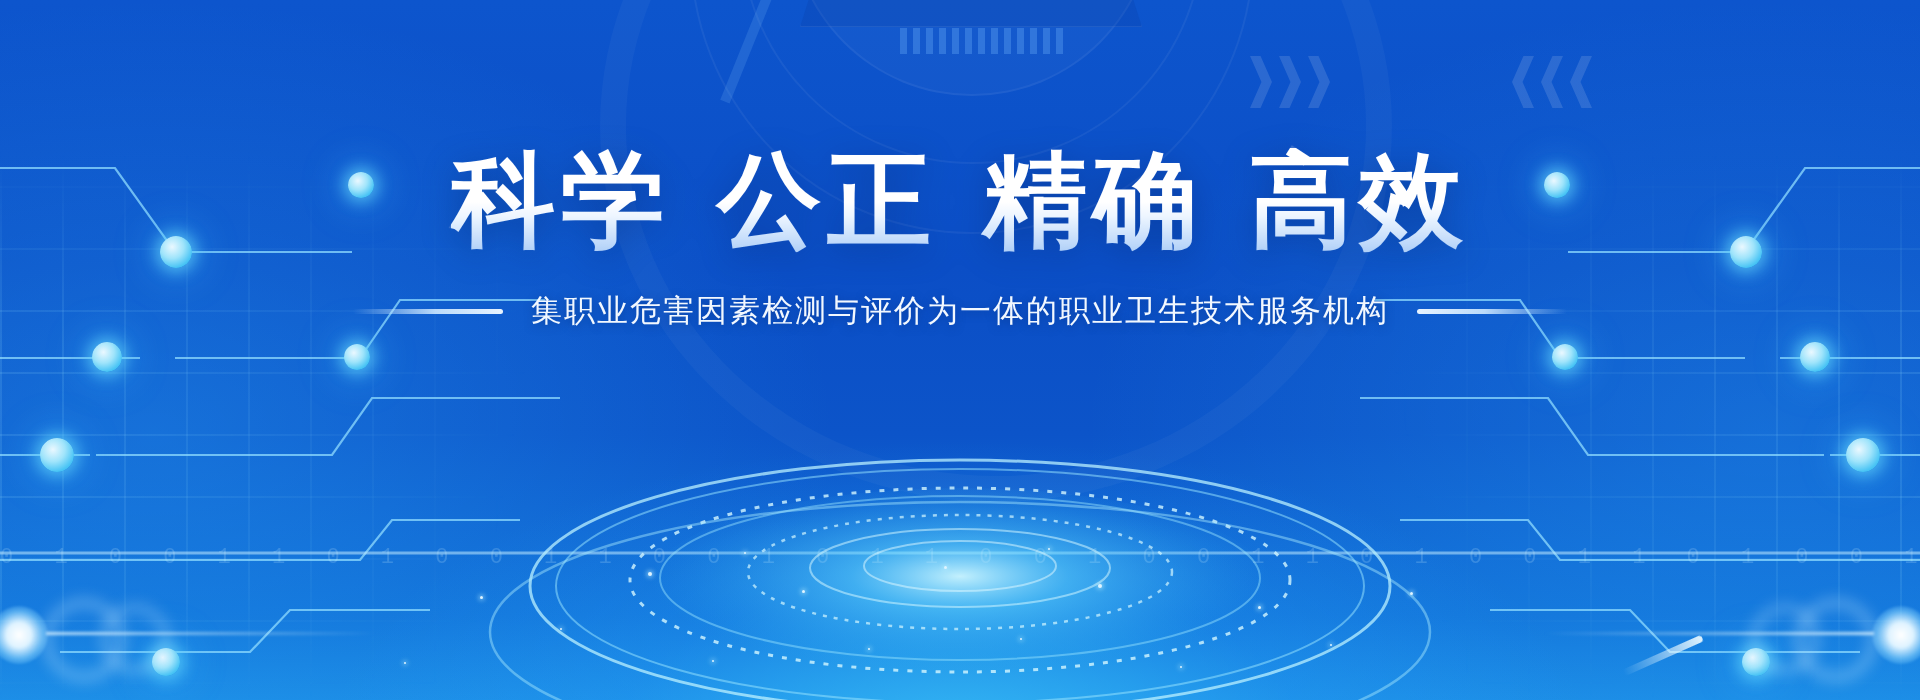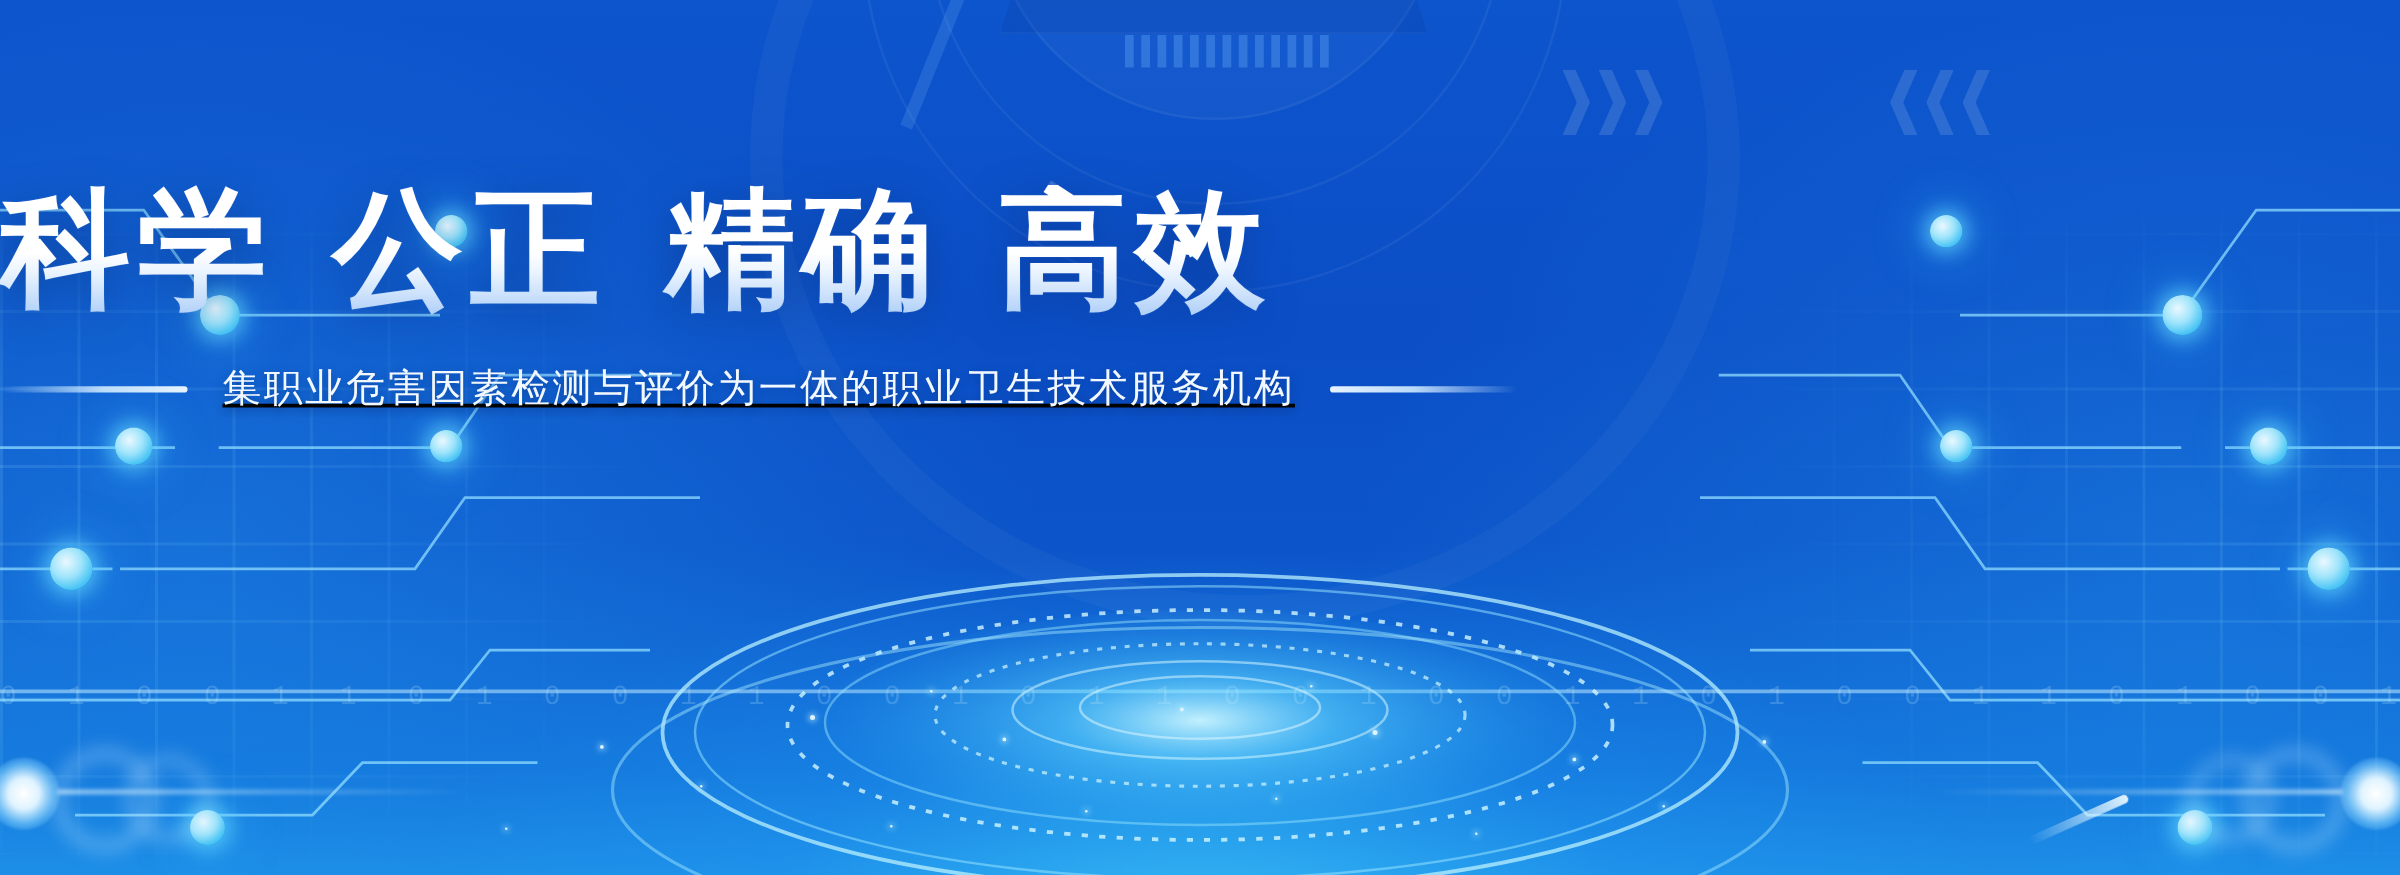--- a/index.html
+++ b/index.html
@@ -104,42 +104,41 @@
   
   .digits{
     position:absolute;left:0;right:0;top:545px;height:34px;
     font-family:"Liberation Mono","DejaVu Sans Mono",monospace;
     font-size:22px;letter-spacing:14px;white-space:nowrap;overflow:hidden;
     color:rgba(205,238,255,.20);
     pointer-events:none;
   }
 
   
-  .content{position:absolute;inset:0;display:flex;flex-direction:column;align-items:flex-start;}
+  .content{position:absolute;inset:0;display:flex;flex-direction:column;align-items:center;}
 
   .headline{
     margin-top:148px;
     font-size:104px;
     font-weight:bold;
     letter-spacing:6px;
     line-height:1;
     color:#ffffff;
     background:linear-gradient(180deg,#ffffff 0%,#ffffff 52%,#e8f3ff 66%,#bcd8fb 86%,#9cc4f6 100%);
     -webkit-background-clip:text;background-clip:text;
     -webkit-text-fill-color:transparent;
     text-shadow:0 0 1px rgba(255,255,255,.2);
     white-space:nowrap;
     filter:drop-shadow(0 6px 16px rgba(4,40,110,.40));
   }
   .headline .sp{display:inline-block;width:46px;}
 
   .subrow{
     display:flex;align-items:center;gap:28px;
     margin-top:38px;
-    text-decoration:underline;
   }
   .rule{height:5px;width:150px;border-radius:3px;}
   .rule.left{background:linear-gradient(to right, rgba(190,225,255,0) 0%, rgba(205,232,255,.9) 55%, #e7f3ff 100%);}
   .rule.right{background:linear-gradient(to left, rgba(190,225,255,0) 0%, rgba(205,232,255,.9) 55%, #e7f3ff 100%);}
   .subtitle{
     font-size:31px;letter-spacing:2px;color:#f2f8ff;white-space:nowrap;
     text-shadow:0 2px 8px rgba(5,45,120,.5);
   }
 
   .tagline{

